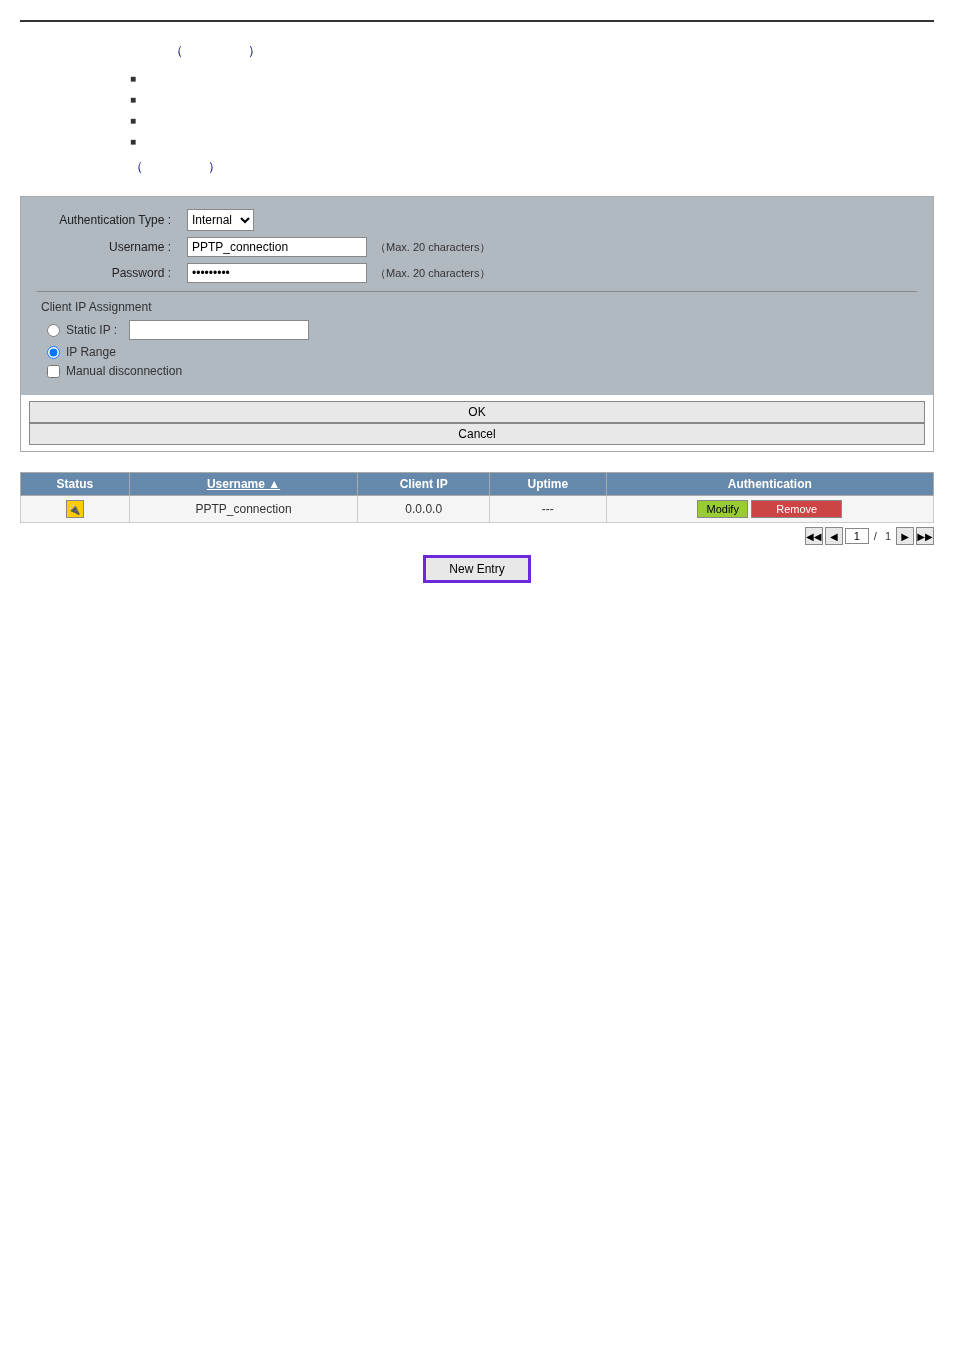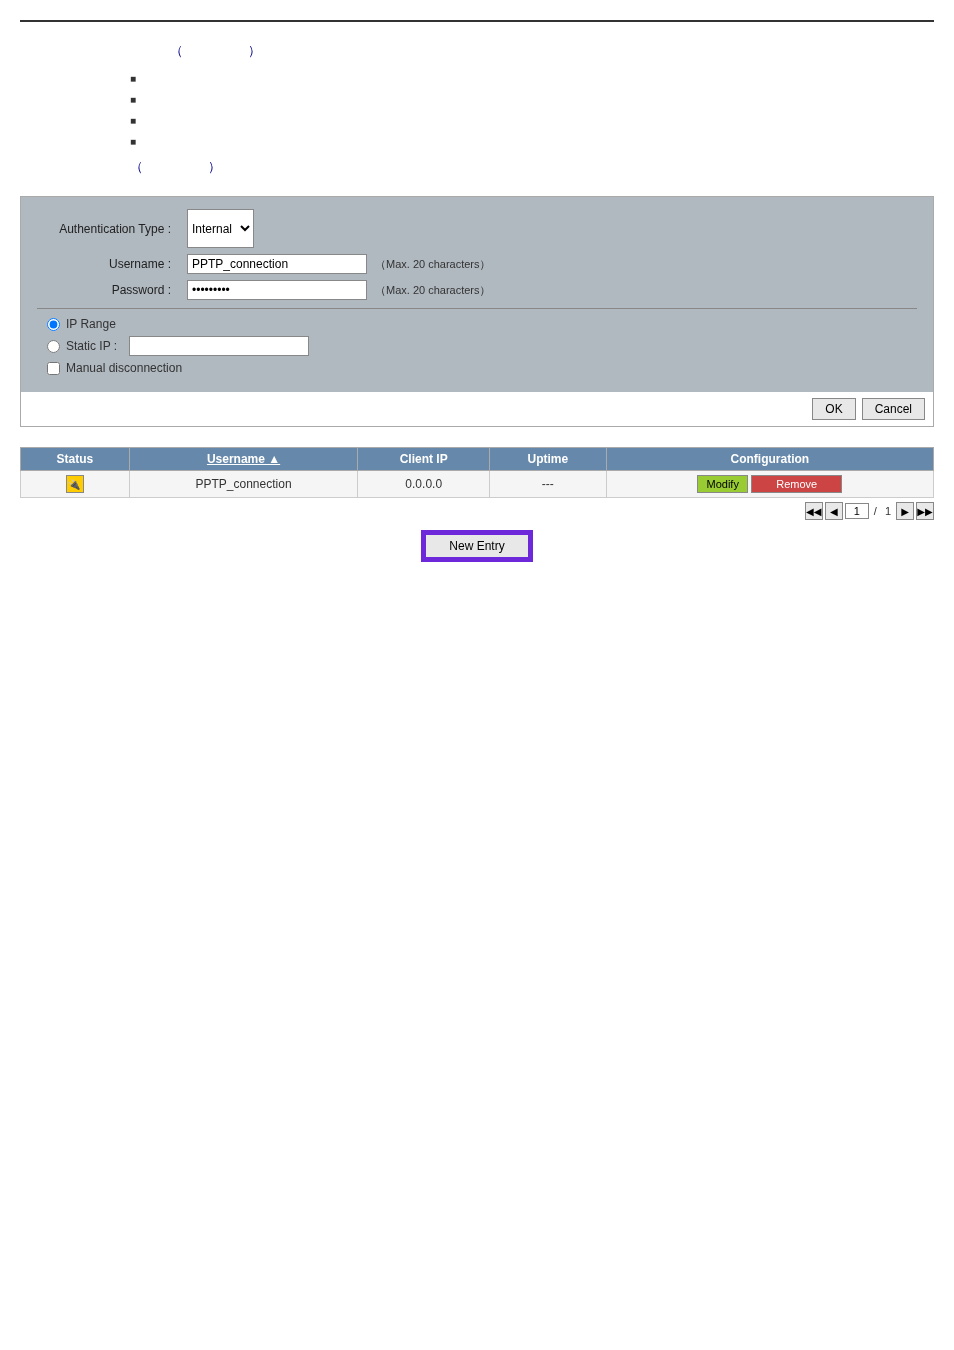--- a/index.html
+++ b/index.html
@@ -89,21 +89,21 @@
     .form-control input[type="text"],
     .form-control input[type="password"] {
       width: 180px;
       height: 20px;
       border: 1px solid #888;
       background: #fff;
       font-size: 12px;
       padding: 2px 4px;
     }
     .form-control select {
-      height: 39px;
+      height: 22px;
       font-size: 12px;
       border: 1px solid #888;
       background: #fff;
     }
     .hint-text {
       font-size: 11px;
       color: #333;
     }
     .separator {
       border: none;
@@ -148,24 +148,24 @@
       margin-right: 6px;
     }
     .checkbox-row label {
       font-size: 12px;
       color: #333;
     }
 
     
     .dialog-footer {
       display: flex;
-      justify-content: flex-end;
-      gap: 6px;
+      justify-content: space-between;
       padding: 6px 8px;
       background: #fff;
+      flex-direction: column;
     }
     .btn {
       padding: 3px 12px;
       font-size: 12px;
       border: 1px solid #888;
       cursor: pointer;
       background: #e8e8e8;
     }
 
     
@@ -260,21 +260,21 @@
 
     
     .new-entry-container {
       display: flex;
       justify-content: center;
       margin-top: 10px;
     }
     .btn-new-entry {
       padding: 4px 23px;
       font-size: 12px;
-      border: 5px solid #6d28d9;
+      border: 3px solid #6d28d9;
       cursor: pointer;
       background: #e8e8e8;
     }
   </style>
 </head>
 <body>
 
 <div class="page-wrapper">
 
   <div class="info-section">
@@ -312,30 +312,31 @@
       <div class="form-row">
         <div class="form-label">Password :</div>
         <div class="form-control">
           <input type="password" value="password1" style="">
           <span class="hint-text">（Max. 20 characters）</span>
         </div>
       </div>
 
       <hr class="separator">
 
-
-      <div class="radio-row">
-        <input type="radio" name="ip_assign" id="ip_range" checked="" style="">
-        <label for="ip_range">IP Range</label>
-      </div>
+      <div class="section-label">Client IP Assignment</div>
 
       <div class="radio-row">
         <input type="radio" name="ip_assign" id="static_ip" style="">
         <label for="static_ip">Static IP :</label>
         <input type="text" value="" style="margin-left: 4px;">
+      </div>
+
+      <div class="radio-row">
+        <input type="radio" name="ip_assign" id="ip_range" checked="" style="">
+        <label for="ip_range">IP Range</label>
       </div>
 
       <div class="checkbox-row">
         <input type="checkbox" id="manual_disconnect" style="">
         <label for="manual_disconnect">Manual disconnection</label>
       </div>
 
     </div>
 
     <div class="dialog-footer">
@@ -345,21 +346,21 @@
   </div>
 
   <div class="table-section">
     <table class="data-table">
       <thead>
         <tr>
           <th>Status</th>
           <th class="sortable">Username ▲</th>
           <th>Client IP</th>
           <th>Uptime</th>
-          <th>Configuration</th>
+          <th>Authentication</th>
         </tr>
       </thead>
       <tbody>
         <tr>
           <td>
             <span class="status-icon">🔌</span>
           </td>
           <td>PPTP_connection</td>
           <td>0.0.0.0</td>
           <td>---</td>

